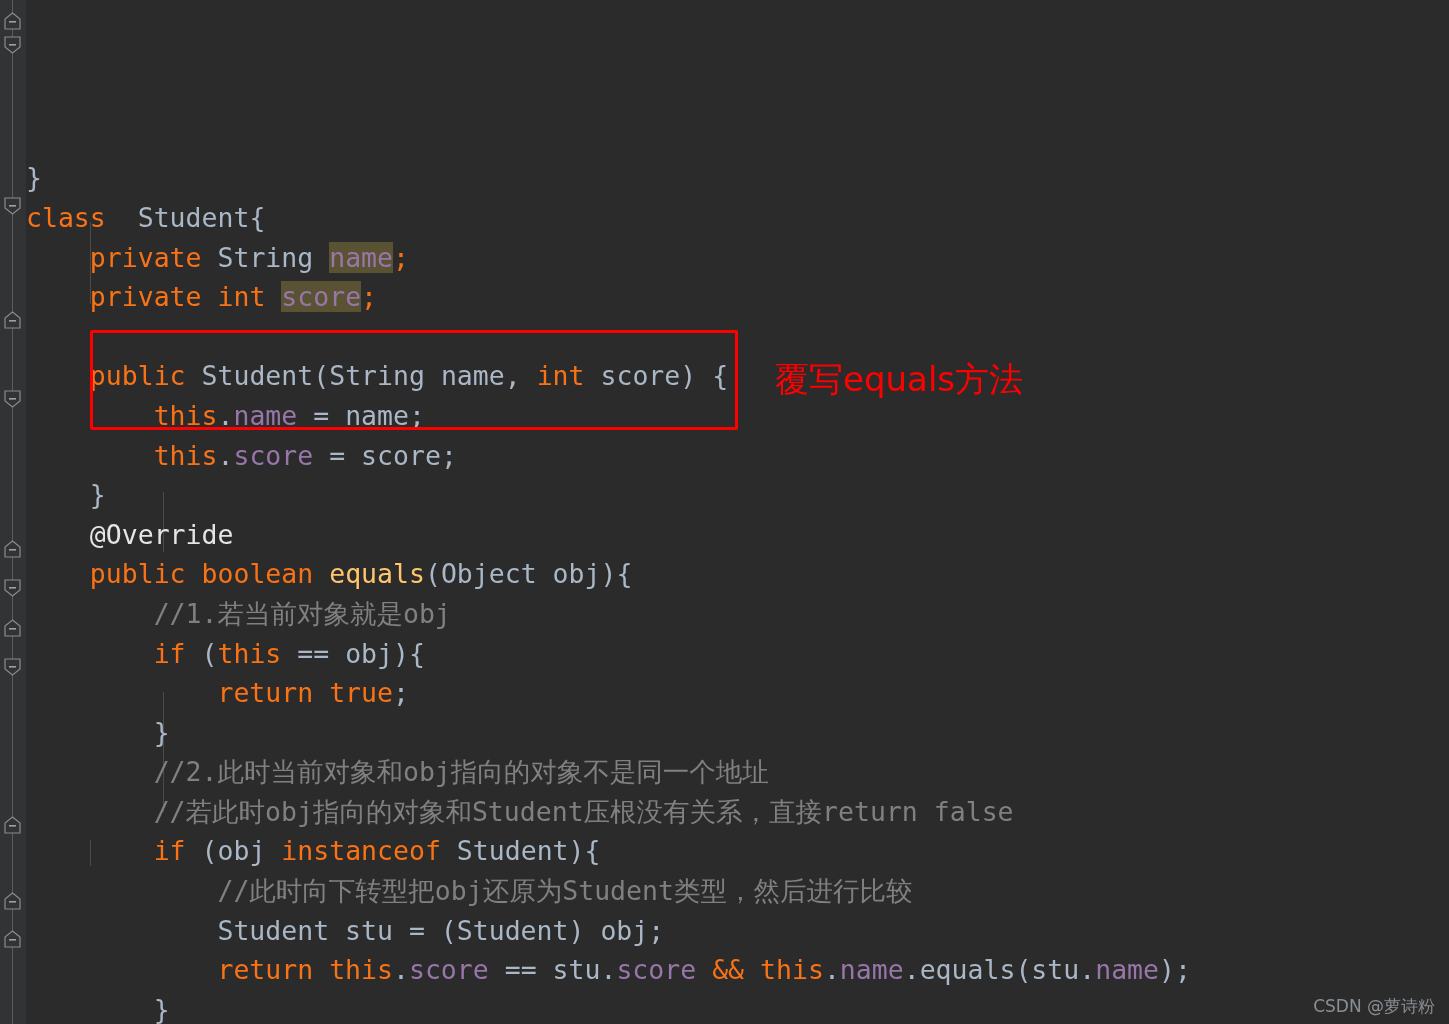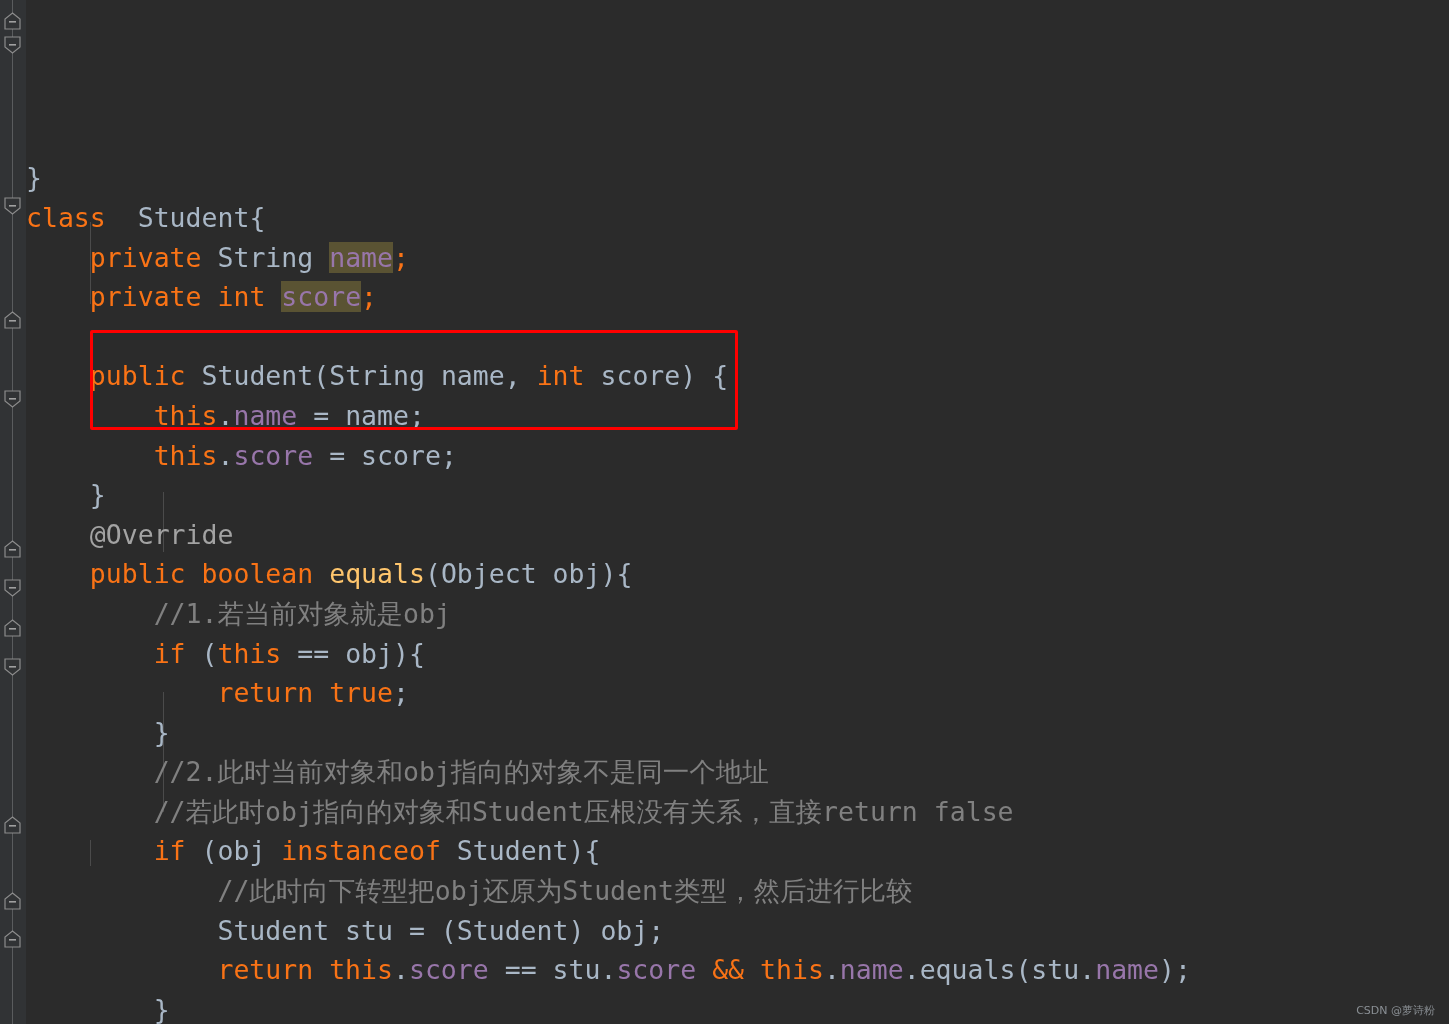--- a/index.html
+++ b/index.html
@@ -50,21 +50,21 @@
   .guide{
     position:absolute;width:1px;background:#4b4b4b;
   }
 
   
   .kw   {color:#f97316;}            
   .type {color:#a9b7c6;}            
   .punc {color:#a9b7c6;}
   .field{color:#9876aa;}            
   .method{color:#ffc66d;}           
-  .anno {color:#a3a3a3;margin-top:6px;}            
+  .anno {color:#e5e5e5;margin-top:6px;}            
   .cmt  {color:#808080;margin-top:29px;}
   .hl   {background:#5a5333;}       
 
   
   .bc{color:#a9b7c6;}
 
   
   #redbox{
     position:absolute;
     border:3px solid #ff0000;
@@ -81,21 +81,21 @@
     white-space:pre;
     line-height:1;
   }
 
   
   #watermark{
     position:absolute;
     right:14px;bottom:6px;
     color:#9aa0a6;
     font-family:"DejaVu Sans","Liberation Sans",sans-serif;
-    font-size:11px;
+    font-size:17px;
     white-space:pre;
     opacity:.85;
     margin-left:24px;
   }
 </style>
 </head>
 <body>
 
 <div id="editor">
 
@@ -177,16 +177,17 @@
       </div>
   </div>
 
   <div id="code">
     <div id="guides"><div class="guide" style="left: 64px; top: 222px; height: 82px;"></div><div class="guide" style="left: 137px; top: 492px; height: 60px;"></div><div class="guide" style="left: 137px; top: 692px; height: 120px;"></div><div class="guide" style="left: 64px; top: 840px; height: 26px;"></div></div>
     <div id="lines"><div class="line"><span class="ln-inner"><span class="bc">}</span></span></div><div class="line"><span class="ln-inner"><span class="kw">class</span><span class="punc">  </span><span class="type">Student</span><span class="bc">{</span></span></div><div class="line"><span class="ln-inner"><span>    </span><span class="kw">private</span><span class="punc"> </span><span class="type">String</span><span class="punc"> </span><span class="field hl">name</span><span class="kw">;</span></span></div><div class="line"><span class="ln-inner"><span>    </span><span class="kw">private</span><span class="punc"> </span><span class="kw">int</span><span class="punc"> </span><span class="field hl">score</span><span class="kw">;</span></span></div><div class="line"><span class="ln-inner"></span></div><div class="line"><span class="ln-inner"><span>    </span><span class="kw">public</span><span class="punc"> </span><span class="type">Student</span><span class="bc">(</span><span class="type">String</span><span class="punc"> name</span><span class="punc">,</span><span class="punc"> </span><span class="kw">int</span><span class="punc"> score</span><span class="bc">)</span><span class="punc"> </span><span class="bc">{</span></span></div><div class="line"><span class="ln-inner"><span>        </span><span class="kw">this</span><span class="punc">.</span><span class="field">name</span><span class="punc"> = </span><span class="type">name</span><span class="punc">;</span></span></div><div class="line"><span class="ln-inner"><span>        </span><span class="kw">this</span><span class="punc">.</span><span class="field">score</span><span class="punc"> = </span><span class="type">score</span><span class="punc">;</span></span></div><div class="line"><span class="ln-inner"><span>    </span><span class="bc">}</span></span></div><div class="line"><span class="ln-inner"><span>    </span><span class="anno">@Override</span></span></div><div class="line"><span class="ln-inner"><span>    </span><span class="kw">public</span><span class="punc"> </span><span class="kw">boolean</span><span class="punc"> </span><span class="method">equals</span><span class="bc">(</span><span class="type">Object</span><span class="punc"> obj</span><span class="bc">)</span><span class="bc">{</span></span></div><div class="line"><span class="ln-inner"><span>        </span><span class="cmt">//1.若当前对象就是obj</span></span></div><div class="line"><span class="ln-inner"><span>        </span><span class="kw">if</span><span class="punc"> </span><span class="bc">(</span><span class="kw">this</span><span class="punc"> == </span><span class="type">obj</span><span class="bc">)</span><span class="bc">{</span></span></div><div class="line"><span class="ln-inner"><span>            </span><span class="kw">return</span><span class="punc"> </span><span class="kw">true</span><span class="punc">;</span></span></div><div class="line"><span class="ln-inner"><span>        </span><span class="bc">}</span></span></div><div class="line"><span class="ln-inner"><span>        </span><span class="cmt">//2.此时当前对象和obj指向的对象不是同一个地址</span></span></div><div class="line"><span class="ln-inner"><span>        </span><span class="cmt">//若此时obj指向的对象和Student压根没有关系，直接return false</span></span></div><div class="line"><span class="ln-inner"><span>        </span><span class="kw">if</span><span class="punc"> </span><span class="bc">(</span><span class="type">obj</span><span class="punc"> </span><span class="kw">instanceof</span><span class="punc"> </span><span class="type">Student</span><span class="bc">)</span><span class="bc">{</span></span></div><div class="line"><span class="ln-inner"><span>            </span><span class="cmt">//此时向下转型把obj还原为Student类型，然后进行比较</span></span></div><div class="line"><span class="ln-inner"><span>            </span><span class="type">Student</span><span class="punc"> stu = </span><span class="bc">(</span><span class="type">Student</span><span class="bc">)</span><span class="punc"> obj</span><span class="punc">;</span></span></div><div class="line"><span class="ln-inner"><span>            </span><span class="kw">return</span><span class="punc"> </span><span class="kw">this</span><span class="punc">.</span><span class="field">score</span><span class="punc"> == </span><span class="type">stu</span><span class="punc">.</span><span class="field">score</span><span class="punc"> </span><span class="kw">&amp;&amp;</span><span class="punc"> </span><span class="kw">this</span><span class="punc">.</span><span class="field">name</span><span class="punc">.</span><span class="type">equals</span><span class="bc">(</span><span class="type">stu</span><span class="punc">.</span><span class="field">name</span><span class="bc">)</span><span class="punc">;</span></span></div><div class="line"><span class="ln-inner"><span>        </span><span class="bc">}</span></span></div></div>
   </div>
 
   <div id="redbox" style="left: 90px; top: 330px; width: 648px; height: 100px; border-color: rgb(255, 0, 0);"></div>
 
+  <div id="annotation" style="left: 775px; top: 362px; color: rgb(255, 0, 0);">覆写equals方法</div>
 
   <div id="watermark">CSDN @萝诗粉</div>
 
 </div>
 
 </body></html>

